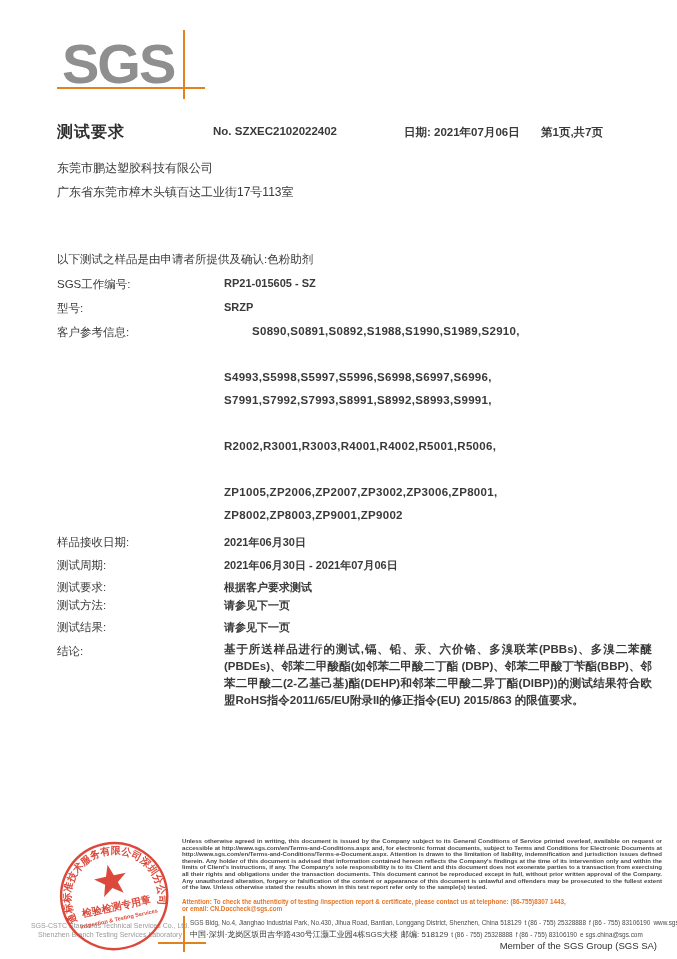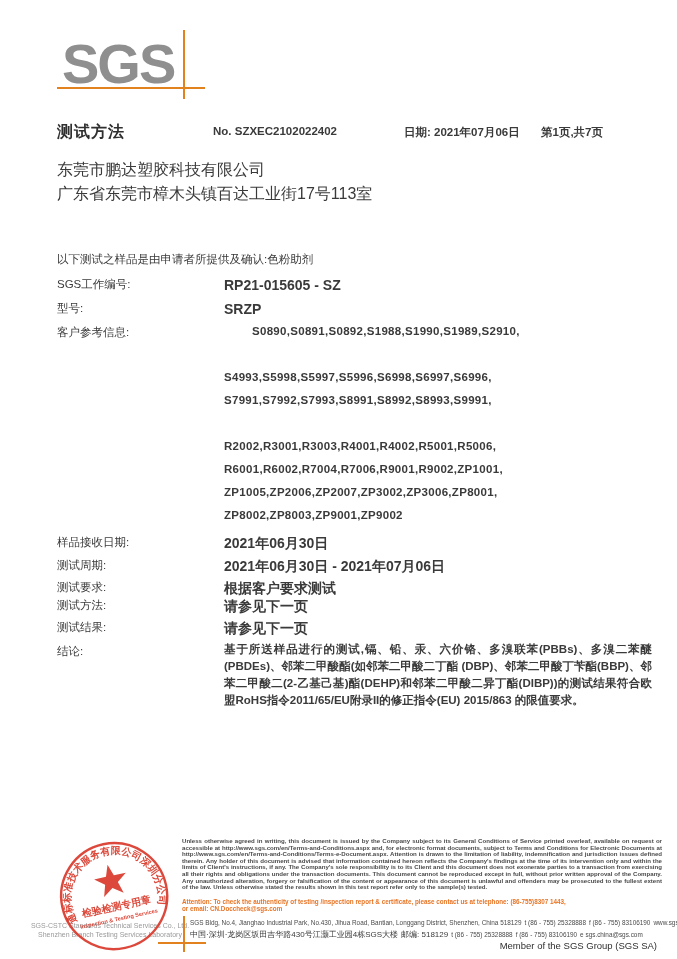--- a/index.html
+++ b/index.html
@@ -9,24 +9,24 @@
     font-family:"Liberation Sans","DejaVu Sans",sans-serif; color:#3d3d3d;
     overflow:hidden; margin:0 auto;
   }
   .abs { position:absolute; }
   
   .logo-text { font-size:56px; font-weight:700; color:#8f8f8f; letter-spacing:-2px; line-height:1; }
   .hline { background:#e2821f; height:2px; }
   .vline { background:#e2821f; width:2px; }
   .title { font-size:16px; font-weight:700; color:#2f2f2f; letter-spacing:1px; }
   .hmeta { font-size:11.5px; font-weight:700; color:#3a3a3a; }
-  .company { font-size:16px; color:#3a3a3a; }
+  .company { font-size:12px; color:#3a3a3a; }
   
   .lbl { font-size:11.5px; color:#3a3a3a; }
-  .val { font-size:14px; font-weight:700; color:#3a3a3a; }
+  .val { font-size:11px; font-weight:700; color:#3a3a3a; }
   .refline { font-size:11.5px; font-weight:700; color:#3a3a3a; letter-spacing:0.3px; }
   .conclusion { font-size:11.5px; font-weight:700; line-height:17px; color:#3a3a3a; text-align:justify; }
   
   .legal { font-size:6.1px; line-height:6.6px; color:#4a4a4a; text-align:justify; font-weight:700; }
   .attention { font-size:6.3px; line-height:7px; color:#e87424; font-weight:700; }
   .addr-en { font-size:6.4px; color:#4a4a4a; white-space:nowrap; }
   .addr-cn { font-size:8px; color:#3a3a3a; white-space:nowrap; }
   .addr-row { display:flex; align-items:baseline; gap:3px; }
   .member { font-size:9.5px; color:#2f2f2f; }
   .branch { font-size:7px; line-height:9px; color:#9a9a9a; text-align:center; }
@@ -34,42 +34,41 @@
 </style>
 </head>
 <body>
 
 <div class="page">
 
   <div class="abs logo-text" style="left:62px; top:36px;">SGS</div>
   <div class="abs hline" style="left:57px; top:87px; width:148px;"></div>
   <div class="abs vline" style="left:183px; top:30px; height:69px;"></div>
 
-  <div class="abs title" style="left:57px; top:122px;">测试方法</div>
+  <div class="abs title" style="left:57px; top:122px;">测试要求</div>
   <div class="abs hmeta" style="left:213px; top:125px;">No. SZXEC2102022402</div>
   <div class="abs hmeta" style="left:404px; top:125px;">日期: 2021年07月06日</div>
   <div class="abs hmeta" style="left:541px; top:125px;">第1页,共7页</div>
 
   <div class="abs company" style="left:57px; top:160px;">东莞市鹏达塑胶科技有限公司</div>
   <div class="abs company" style="left:57px; top:184px;">广东省东莞市樟木头镇百达工业街17号113室</div>
 
   <div class="abs lbl" style="left:57px; top:252px;">以下测试之样品是由申请者所提供及确认:色粉助剂</div>
 
   <div class="abs lbl" style="left:57px; top:277px;">SGS工作编号:</div>
   <div class="abs val" style="left:224px; top:277px;">RP21-015605 - SZ</div>
 
   <div class="abs lbl" style="left:57px; top:301px;">型号:</div>
   <div class="abs val" style="left:224px; top:301px;">SRZP</div>
 
   <div class="abs lbl" style="left:57px; top:325px;">客户参考信息:</div>
   <div class="abs refline" style="left:224px; top:325px;margin-left:28px;">S0890,S0891,S0892,S1988,S1990,S1989,S2910,</div>
   <div class="abs refline" style="left:224px; top:371px;text-align:center;">S4993,S5998,S5997,S5996,S6998,S6997,S6996,</div>
   <div class="abs refline" style="left:224px; top:394px;">S7991,S7992,S7993,S8991,S8992,S8993,S9991,</div>
   <div class="abs refline" style="left:224px; top:440px;">R2002,R3001,R3003,R4001,R4002,R5001,R5006,</div>
-  <div class="abs refline" style="left:224px; top:463px;">R6001,R6002,R7004,R7006,R9001,R9002,ZP1001,</div>
   <div class="abs refline" style="left:224px; top:486px;">ZP1005,ZP2006,ZP2007,ZP3002,ZP3006,ZP8001,</div>
   <div class="abs refline" style="left:224px; top:509px;">ZP8002,ZP8003,ZP9001,ZP9002</div>
 
   <div class="abs lbl" style="left:57px; top:535px;">样品接收日期:</div>
   <div class="abs val" style="left:224px; top:535px;">2021年06月30日</div>
 
   <div class="abs lbl" style="left:57px; top:558px;">测试周期:</div>
   <div class="abs val" style="left:224px; top:558px;">2021年06月30日 - 2021年07月06日</div>
 
   <div class="abs lbl" style="left:57px; top:580px;">测试要求:</div>

